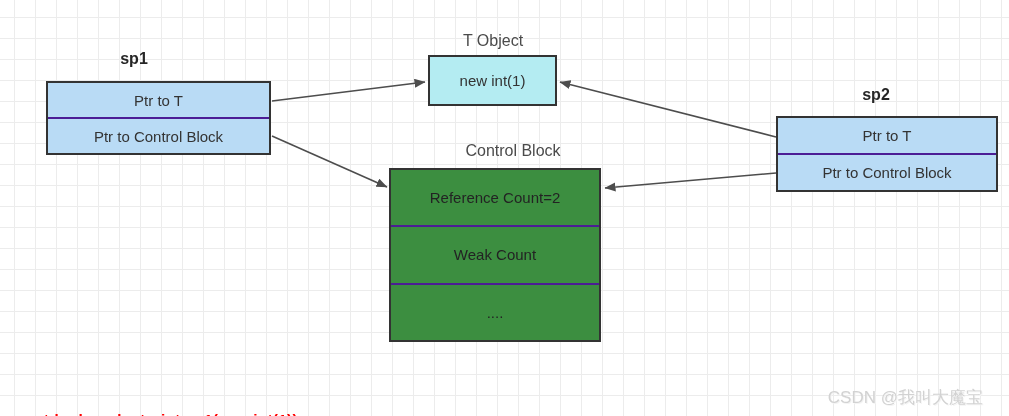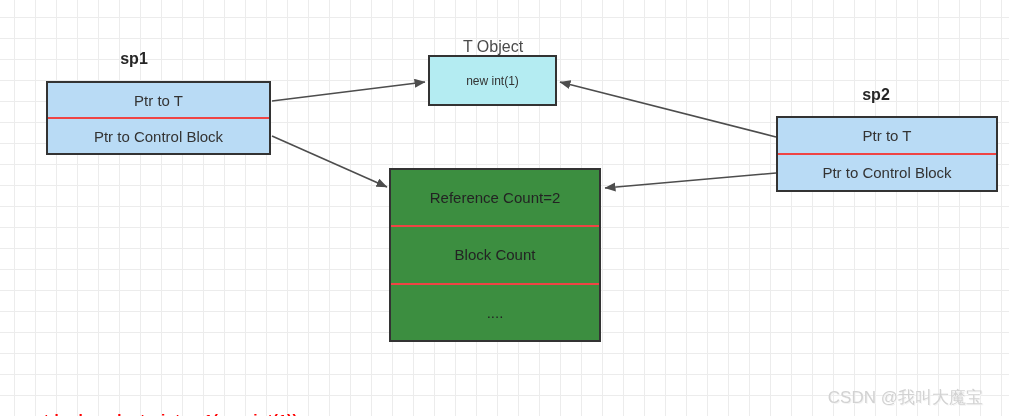--- a/index.html
+++ b/index.html
@@ -46,32 +46,32 @@
   }
   .node .row {
     flex: 1;
     display: flex;
     align-items: center;
     justify-content: center;
     font-size: 15px;
     color: #333333;
     white-space: nowrap;
   }
-  .node .row.divider { border-bottom: 2px solid #ef4444; }
+  .node .row.divider { border-bottom: 2px solid #4c1d95; }
   .blue { background: #b9dbf5; }
   .cyan { background: #b4ecf2; }
   .green { background: #3c8e40; }
   .green .row { color: #232323; }
   .cb-row-fixed { flex: 0 0 33px; }
   .cb-row-rest { flex: 1; }
   .single {
     align-items: center;
     justify-content: center;
     display: flex;
-    font-size: 12px;
+    font-size: 15px;
     color: #333333;
   }
   .code-block {
     position: absolute;
     left: 35px;
     top: 365px;
     color: #ff0000;
     font-weight: bold;
     font-size: 15.5px;
     line-height: 22px;
@@ -104,28 +104,29 @@
     <line x1="776" y1="137" x2="560" y2="82" stroke="#4d4d4d" stroke-width="1.6" marker-end="url(#arr)"></line>
     <line x1="776" y1="173" x2="605" y2="188" stroke="#4d4d4d" stroke-width="1.6" marker-end="url(#arr)"></line>
   </svg>
 
   <div class="shape-label bold" style="left:64px; top:50px; width:140px;">sp1</div>
   <div class="node blue" style="left:46px; top:81px; width:225px; height:74px;">
     <div class="row divider">Ptr to T</div>
     <div class="row">Ptr to Control Block</div>
   </div>
 
-  <div class="shape-label" style="left:423px; top:38px; width:140px;">T Object</div>
+  <div class="shape-label" style="left:423px; top:32px; width:140px;">T Object</div>
   <div class="node cyan single" style="left:428px; top:55px; width:129px; height:51px;">
     <span>new int(1)</span>
   </div>
 
+  <div class="shape-label" style="left:443px; top:142px; width:140px;">Control Block</div>
   <div class="node green" style="left:389px; top:168px; width:212px; height:174px;">
     <div class="row divider cb-row-fixed">Reference Count=2</div>
-    <div class="row divider cb-row-fixed">Block Count</div>
+    <div class="row divider cb-row-fixed">Weak Count</div>
     <div class="row cb-row-rest">....</div>
   </div>
 
   <div class="shape-label bold" style="left:806px; top:86px; width:140px;">sp2</div>
   <div class="node blue" style="left:776px; top:116px; width:222px; height:76px;">
     <div class="row divider">Ptr to T</div>
     <div class="row">Ptr to Control Block</div>
   </div>
 
   <div class="code-block">

